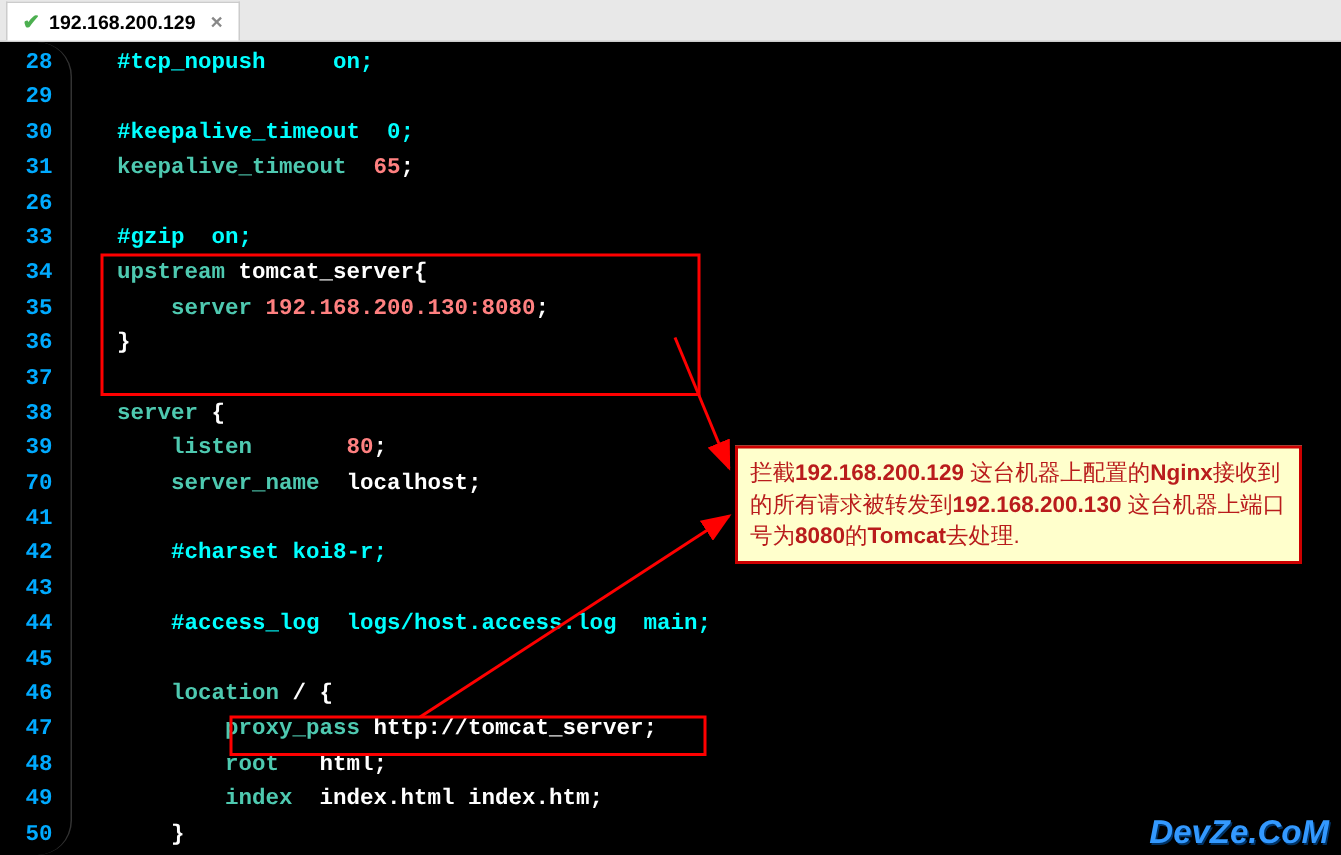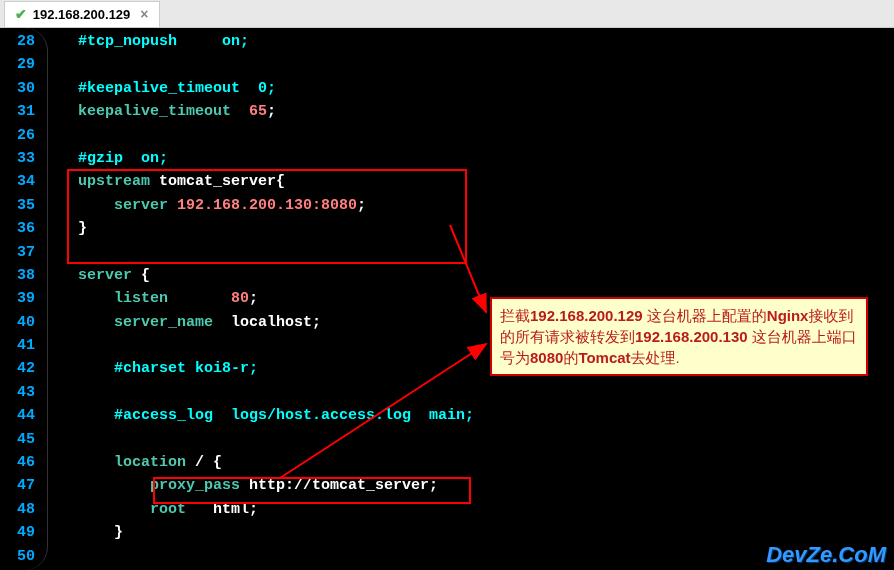--- a/index.html
+++ b/index.html
@@ -159,21 +159,21 @@
       <div class="ln">30</div>
       <div class="ln">31</div>
       <div class="ln">26</div>
       <div class="ln">33</div>
       <div class="ln">34</div>
       <div class="ln">35</div>
       <div class="ln">36</div>
       <div class="ln">37</div>
       <div class="ln">38</div>
       <div class="ln">39</div>
-      <div class="ln">40</div>
+      <div class="ln">70</div>
       <div class="ln">41</div>
       <div class="ln">42</div>
       <div class="ln">43</div>
       <div class="ln">44</div>
       <div class="ln">45</div>
       <div class="ln">46</div>
       <div class="ln">47</div>
       <div class="ln">48</div>
       <div class="ln">49</div>
       <div class="ln">50</div>
@@ -193,20 +193,21 @@
       <div class="line"><span class="plain">    </span><span class="kw">listen</span><span class="plain">       </span><span class="num">80</span><span class="plain">;</span></div>
       <div class="line"><span class="plain">    </span><span class="kw">server_name</span><span class="plain">  localhost;</span></div>
       <div class="line">&nbsp;</div>
       <div class="line"><span class="plain">    </span><span class="comment">#charset koi8-r;</span></div>
       <div class="line">&nbsp;</div>
       <div class="line"><span class="plain">    </span><span class="comment">#access_log  logs/host.access.log  main;</span></div>
       <div class="line">&nbsp;</div>
       <div class="line"><span class="plain">    </span><span class="kw">location</span><span class="plain"> / {</span></div>
       <div class="line"><span class="plain">        </span><span class="kw">proxy_pass</span><span class="plain"> http://tomcat_server;</span></div>
       <div class="line"><span class="plain">        </span><span class="kw">root</span><span class="plain">   html;</span></div>
+      <div class="line"><span class="plain">        </span><span class="kw">index</span><span class="plain">  index.html index.htm;</span></div>
       <div class="line"><span class="plain">    }</span></div>
     </div>
 </div>
 
 <div class="highlight-box-1"></div>
 <div class="highlight-box-2"></div>
 
 <svg class="arrow-svg">
   <defs>
     <marker id="arrowhead" markerWidth="10" markerHeight="8" refX="9" refY="4" orient="auto">

